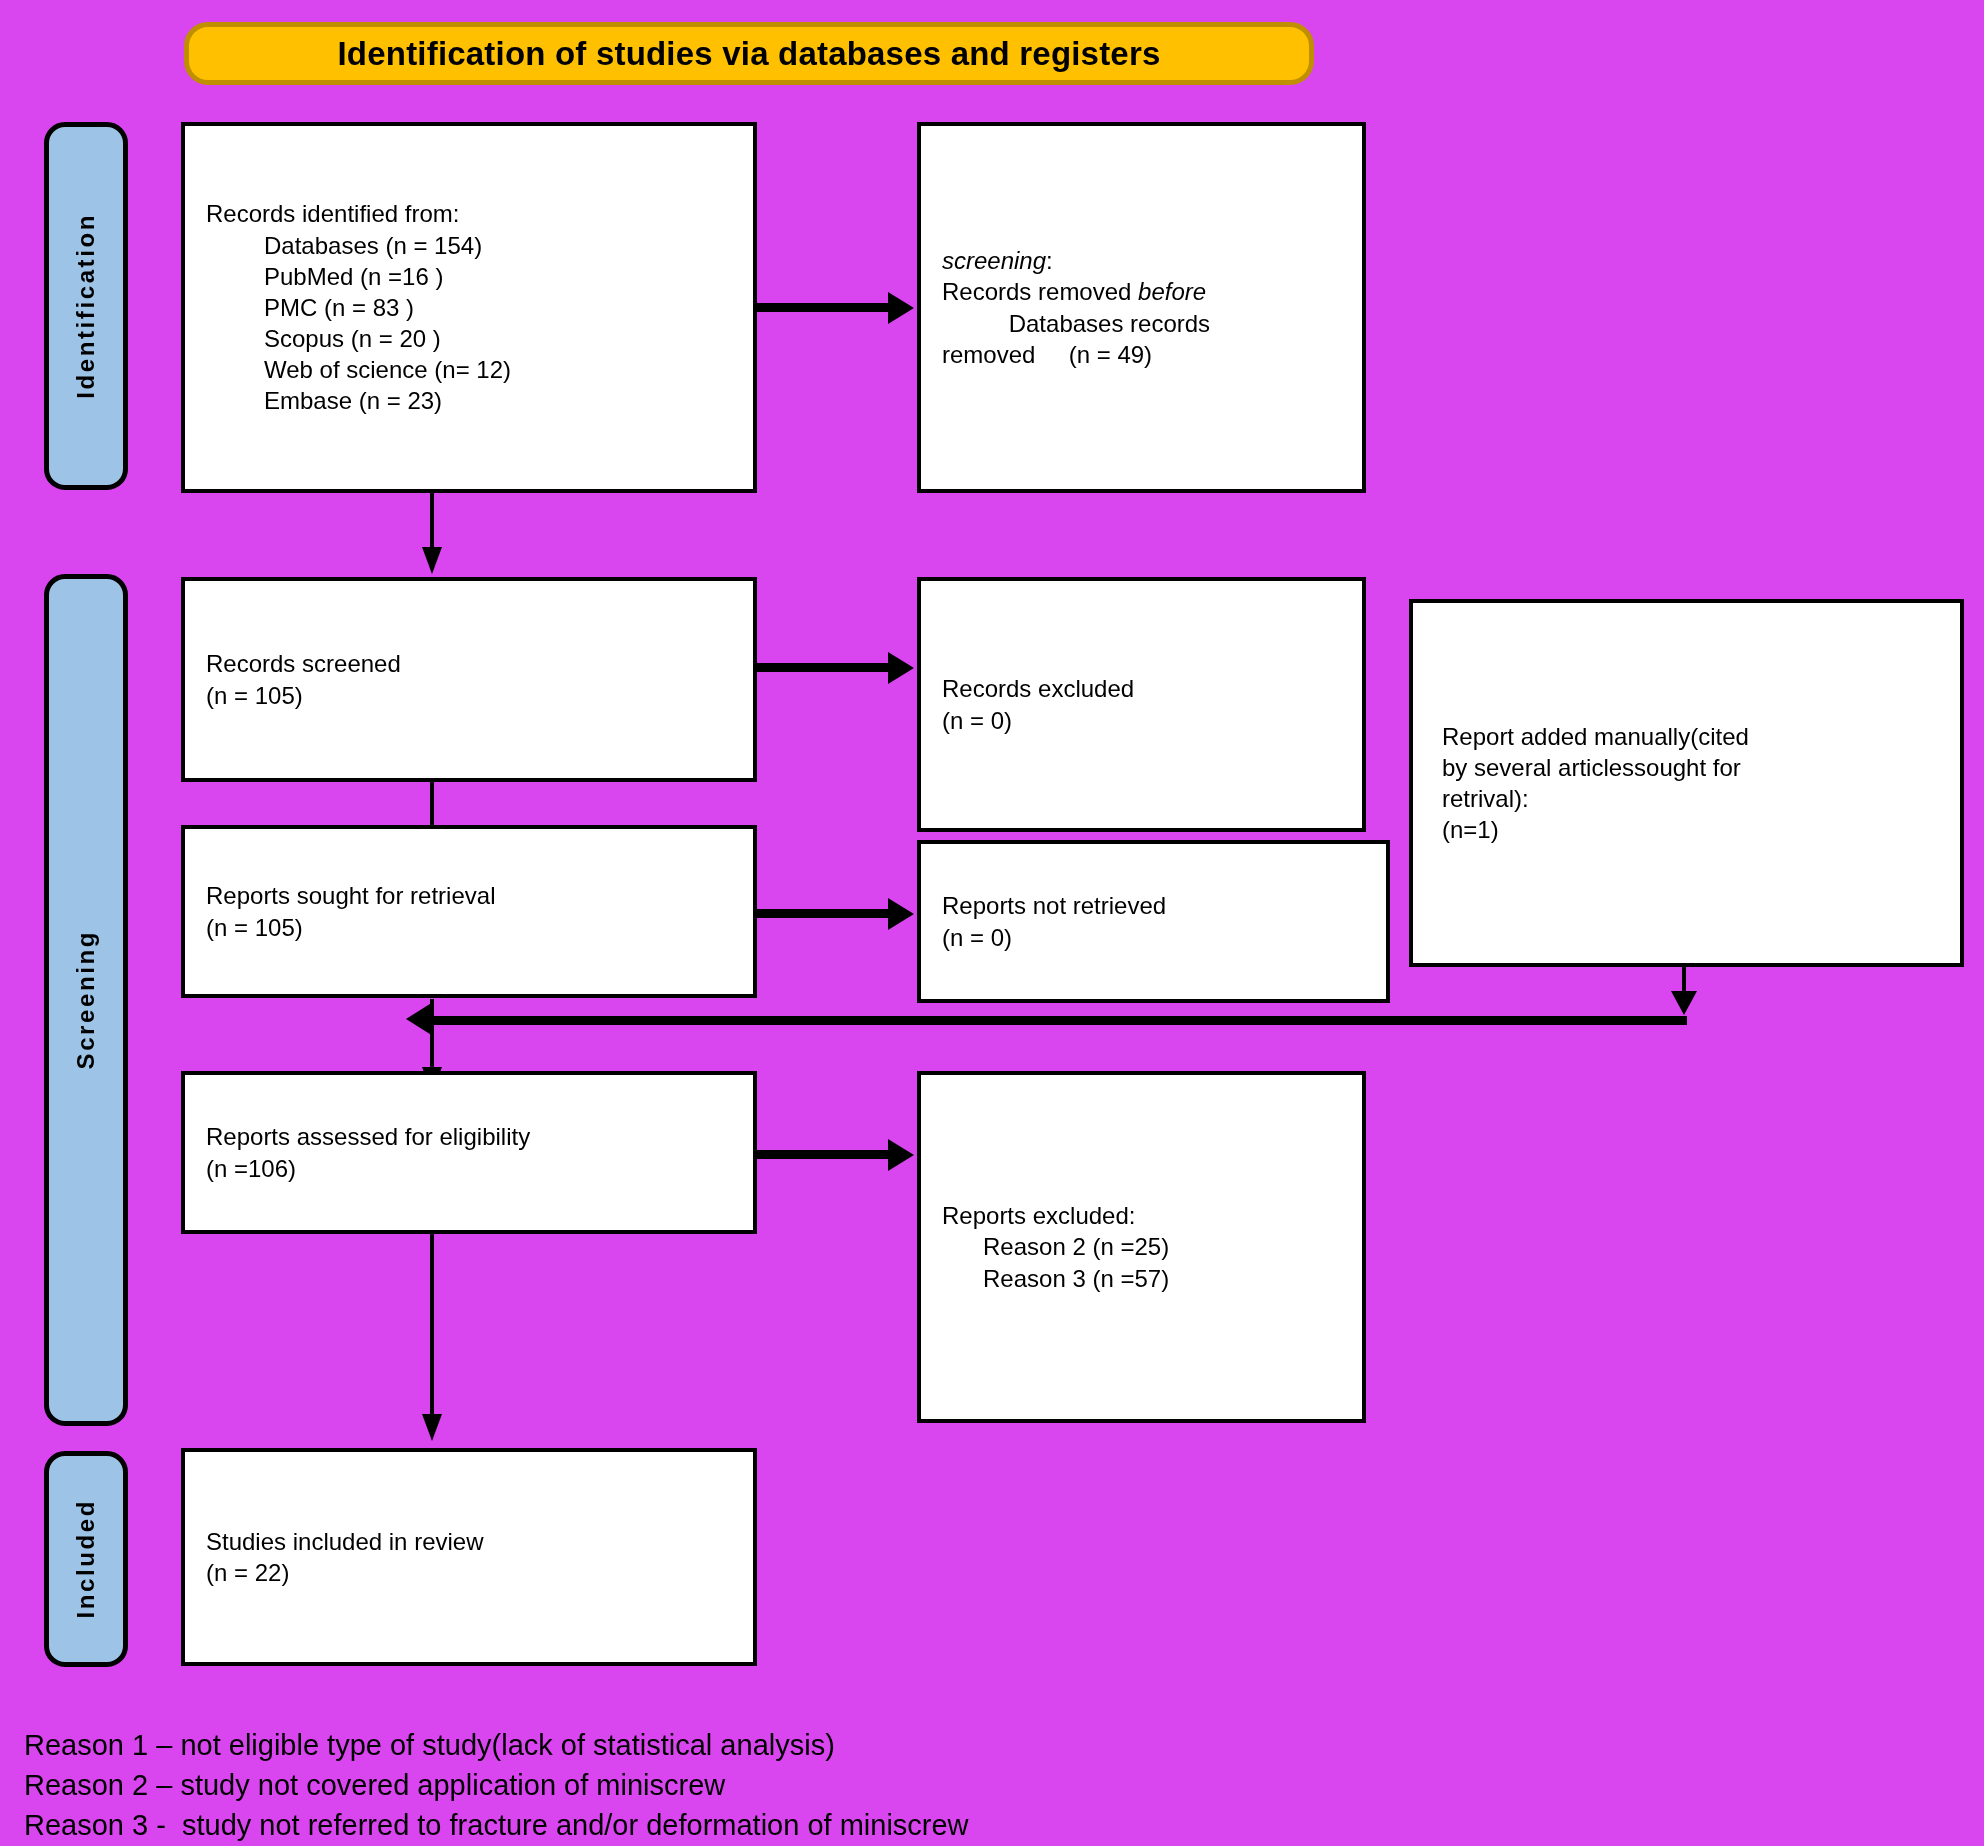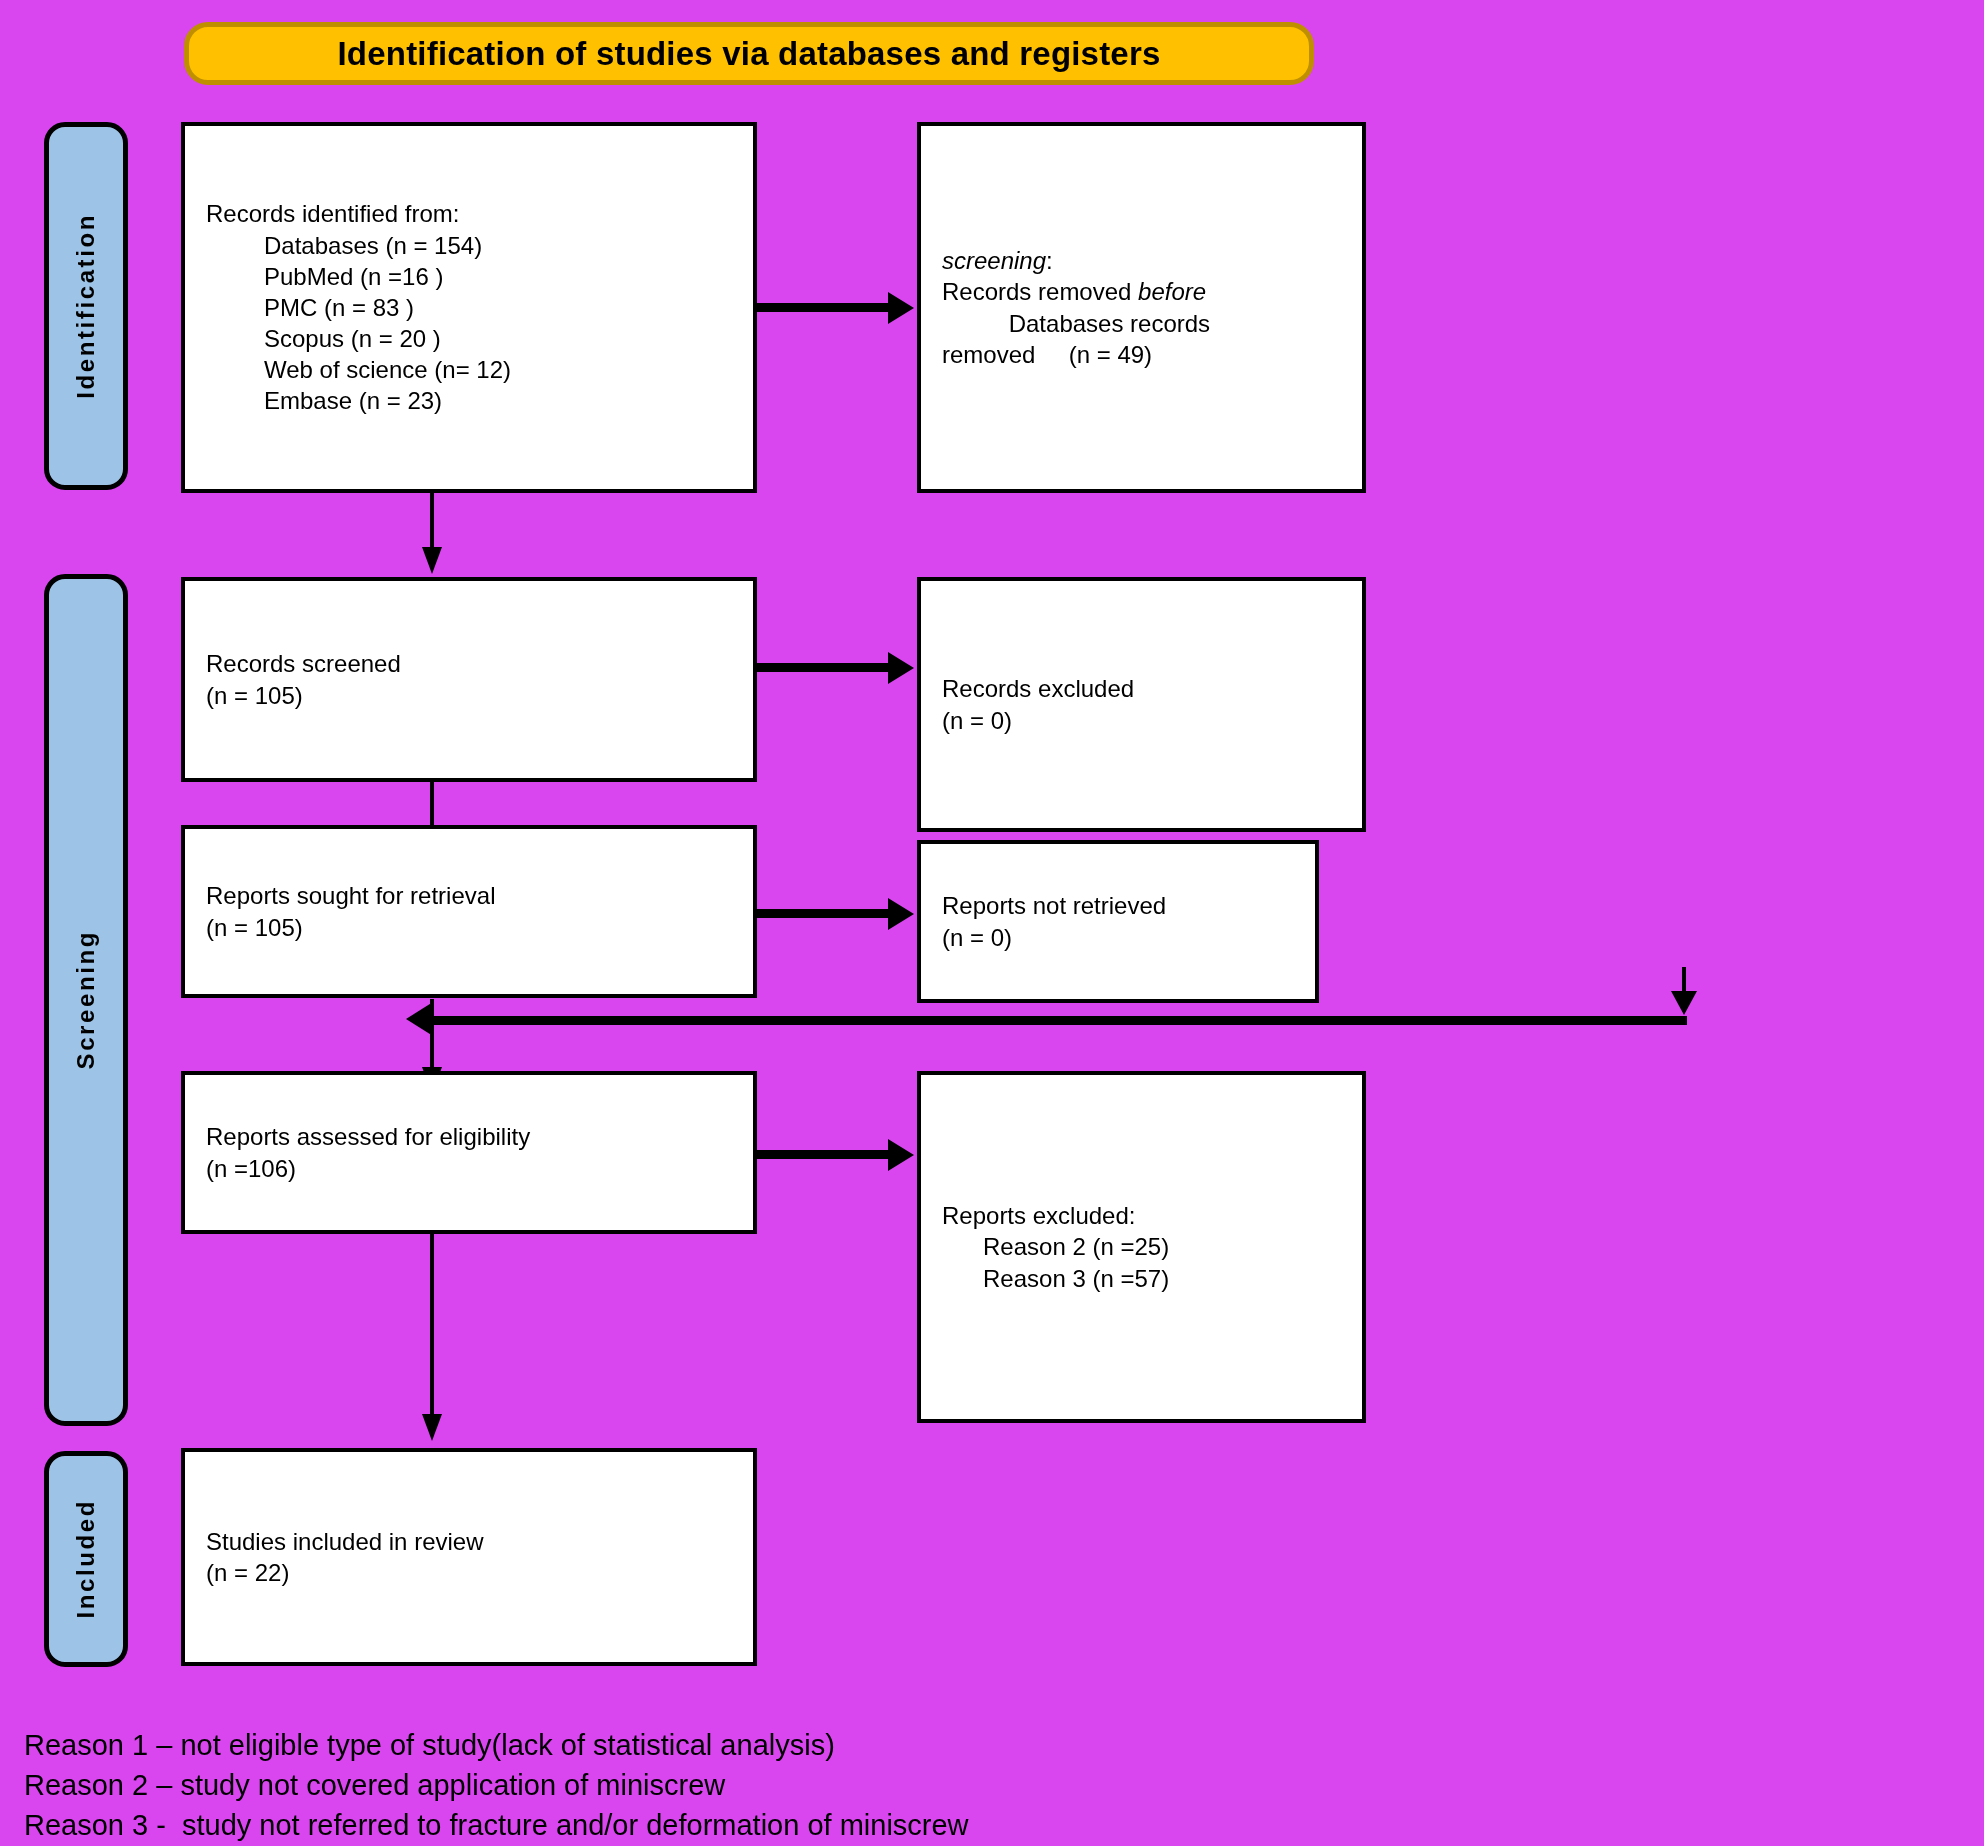--- a/index.html
+++ b/index.html
@@ -174,30 +174,36 @@
   </div>
 
   <div class="flow-box" style="left:917px; top:577px; width:449px; height:255px;">
     <div class="box-text">Records excluded</div>
     <div class="box-text">(n = 0)</div>
   </div>
 
   <div class="conn thick-h" style="left:757px; top:663px; width:131px;"></div>
   <div class="arrowhead right" style="left:888px; top:652px;"></div>
 
+  <div class="flow-box" style="left:1409px; top:599px; width:555px; height:368px;">
+    <div class="box-text" style="padding-left:29px;">Report added manually(cited</div>
+    <div class="box-text" style="padding-left:29px;">by several articlessought for</div>
+    <div class="box-text" style="padding-left:29px;">retrival):</div>
+    <div class="box-text" style="padding-left:29px;">(n=1)</div>
+  </div>
 
   <div class="conn v" style="left:430px; top:782px; height:55px;"></div>
   <div class="arrowhead down-slim" style="left:422px; top:830px;"></div>
 
   <div class="flow-box" style="left:181px; top:825px; width:576px; height:173px;">
     <div class="box-text">Reports sought for retrieval</div>
     <div class="box-text">(n = 105)</div>
   </div>
 
-  <div class="flow-box" style="left:917px; top:840px; width:402px; height:163px;">
+  <div class="flow-box" style="left:917px; top:840px; width:473px; height:163px;">
     <div class="box-text">Reports not retrieved</div>
     <div class="box-text">(n = 0)</div>
   </div>
 
   <div class="conn thick-h" style="left:757px; top:909px; width:131px;"></div>
   <div class="arrowhead right" style="left:888px; top:898px;"></div>
 
   <div class="conn v" style="left:1682px; top:967px; height:33px;"></div>
   <div class="arrowhead down" style="left:1671px; top:991px;"></div>
   <div class="conn thick-h" style="left:431px; top:1016px; width:1256px;"></div>

